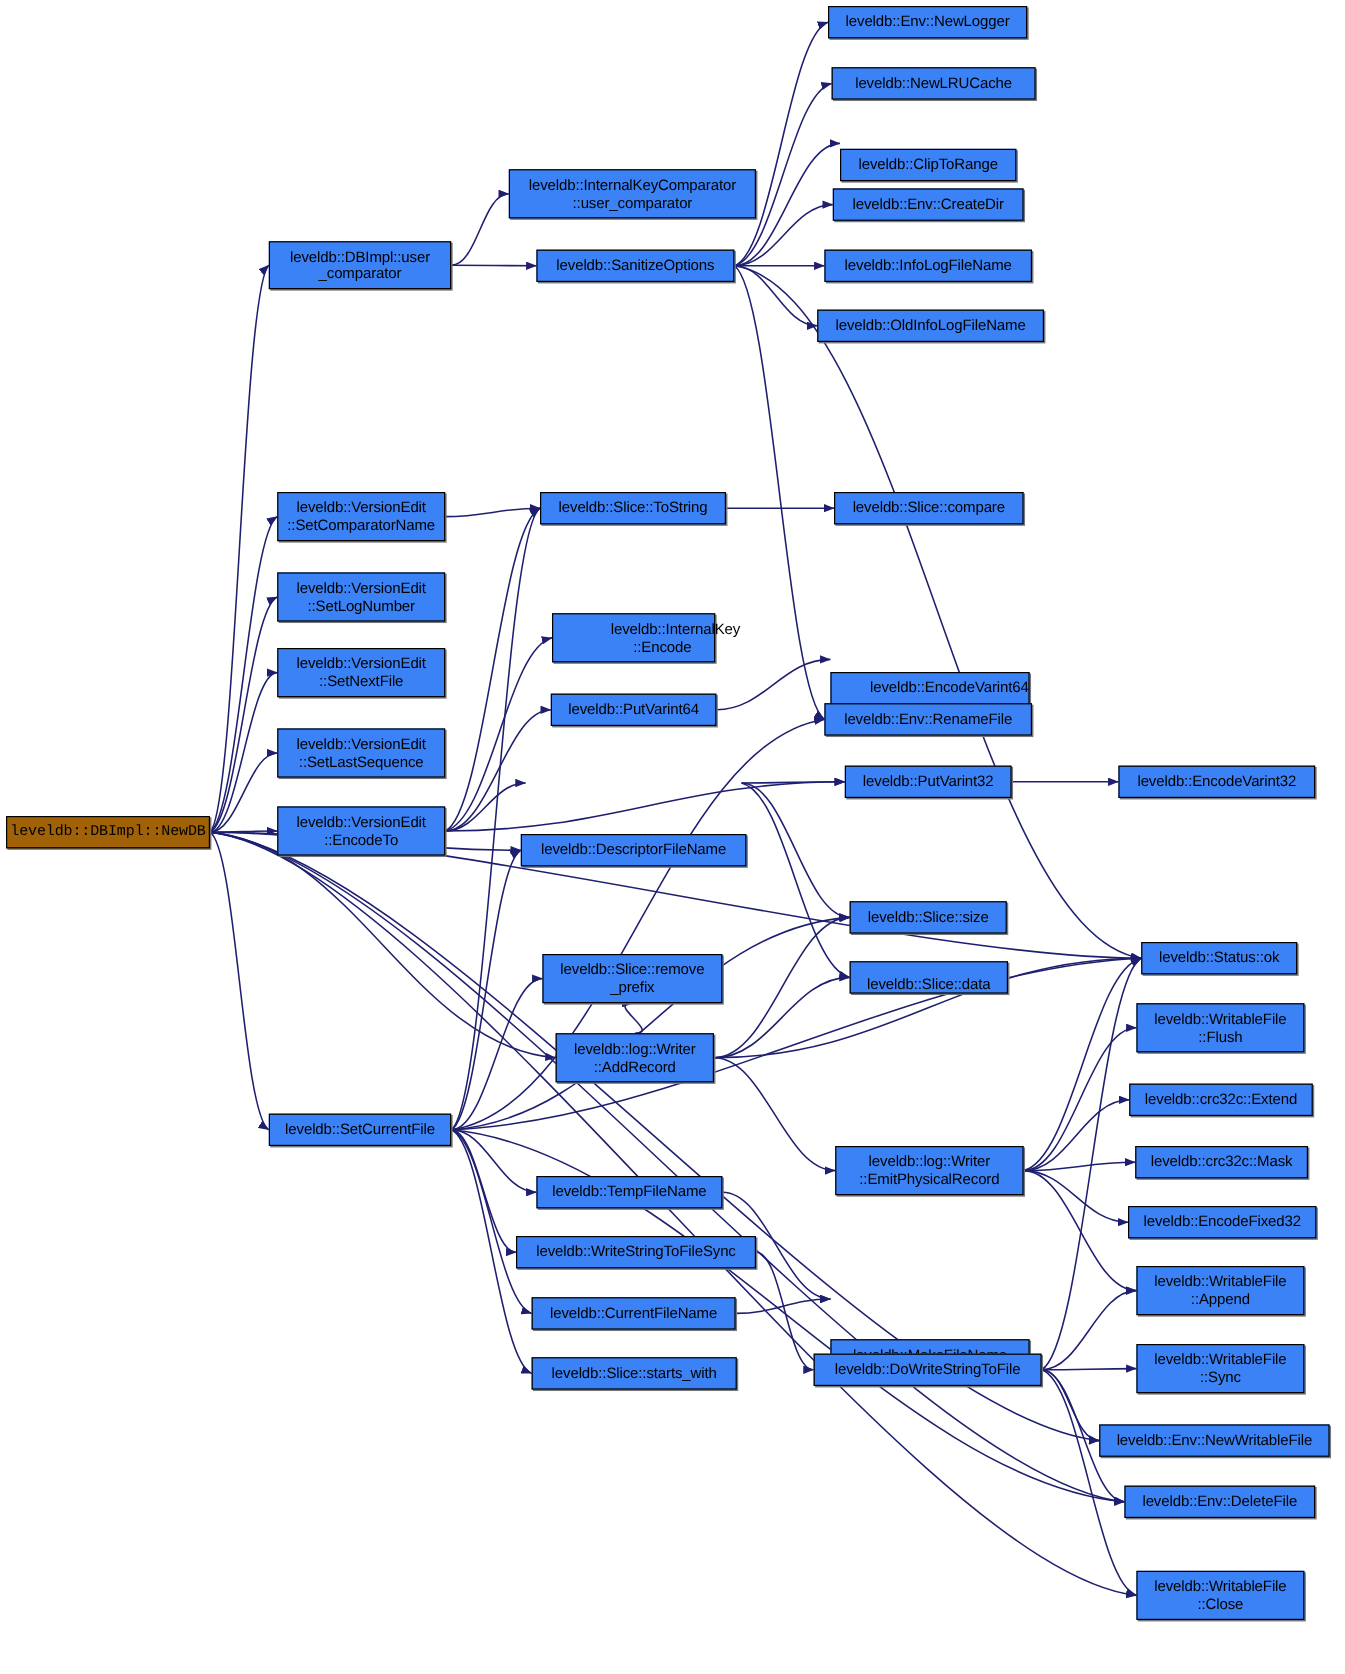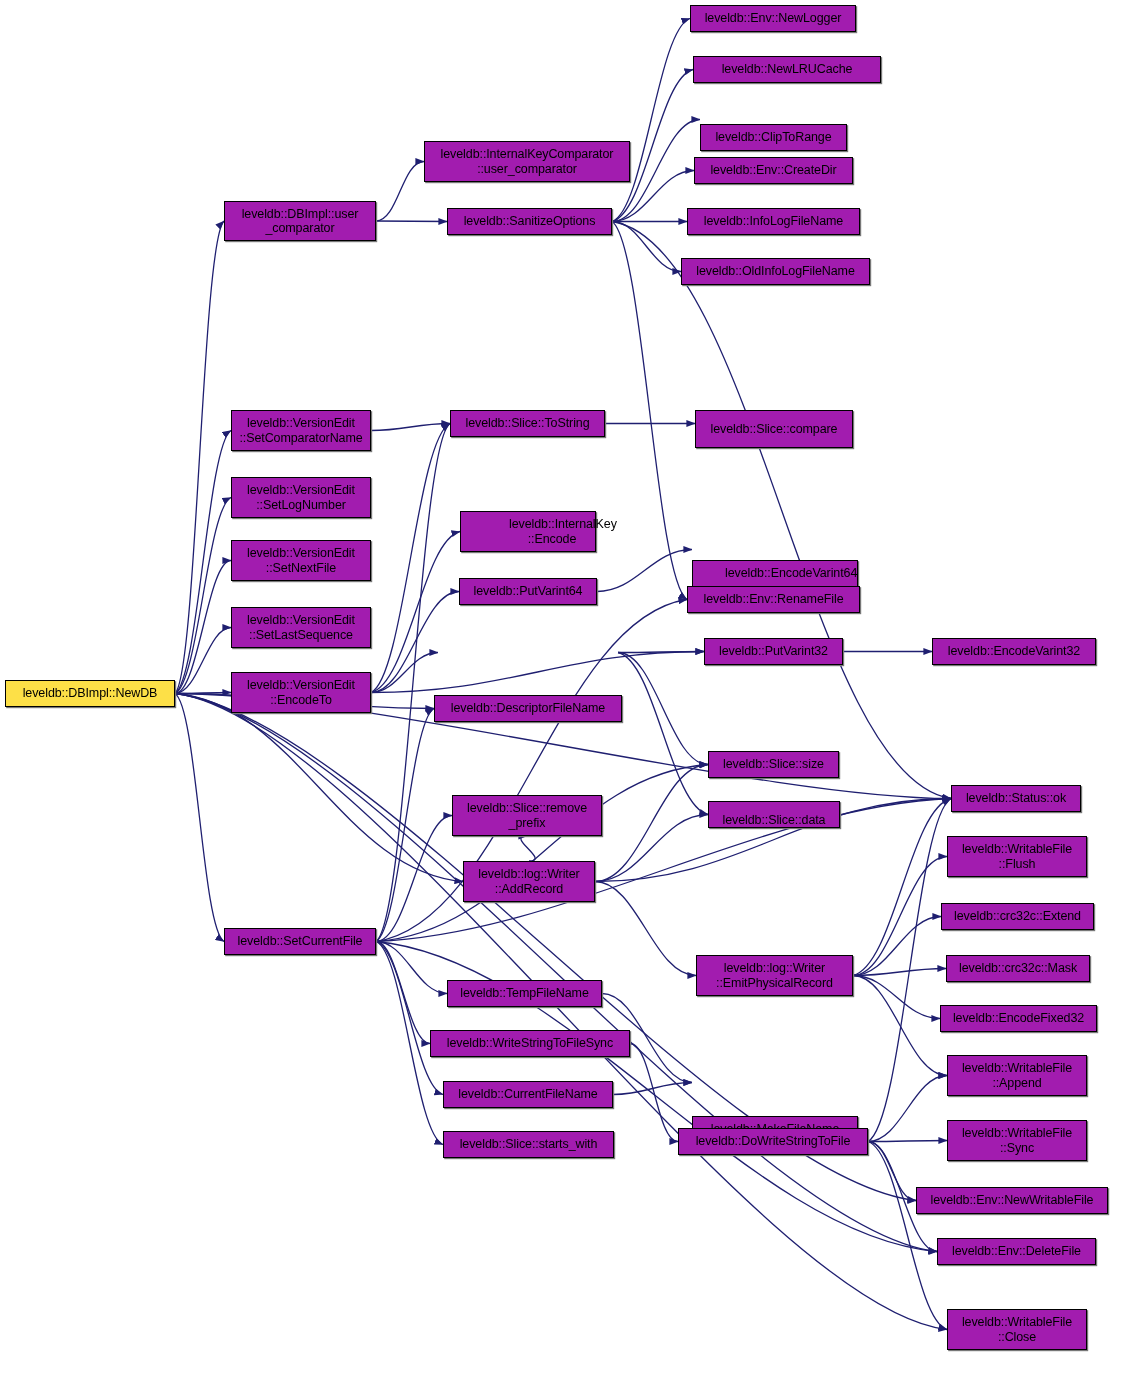--- a/index.html
+++ b/index.html
@@ -21,34 +21,35 @@
     left: 0;
     top: 0;
     width: 1121px;
     height: 1395px;
     pointer-events: none;
   }
   .gnode {
     position: absolute;
     box-sizing: border-box;
     border: 1px solid #000000;
-    background: #a21caf;
+    background: #3b82f6;
     color: #000000;
     font-size: 12.5px;
     line-height: 14.5px;
     text-align: center;
     display: flex;
     align-items: center;
     justify-content: center;
     white-space: pre;
     letter-spacing: -0.1px;
     box-shadow: 1.2px 1.2px 0 0 #787878;
   }
   .gnode.highlight {
-    background: #fde047;
+    background: #a16207;
+    font-family: Liberation Mono, monospace;
   }
   .gnode .nlabel {
     display: block;
     width: 100%;
   }
 </style>
 </head>
 <body>
 
 <div id="graph-root">
@@ -127,38 +128,38 @@
         <path d="M 868 1141.5 C 902.86 1122.292, 916.14 817.708, 951 798.5" stroke="#1f1f70" stroke-width="1.3" fill="none" marker-end="url(#arrow)"></path>
       </g>
   </svg>
 <div class="gnode highlight" style="left: 5px; top: 680px; width: 170px; height: 27px;"><span class="nlabel">leveldb::DBImpl::NewDB</span></div>
     <div class="gnode" style="left: 224px; top: 201px; width: 152px; height: 40px;"><span class="nlabel">leveldb::DBImpl::user
 _comparator</span></div>
     <div class="gnode" style="left: 424px; top: 141px; width: 206px; height: 41px;"><span class="nlabel">leveldb::InternalKeyComparator
 ::user_comparator</span></div>
     <div class="gnode" style="left: 447px; top: 208px; width: 165px; height: 27px;"><span class="nlabel">leveldb::SanitizeOptions</span></div>
     <div class="gnode" style="left: 690px; top: 5px; width: 166px; height: 27px;"><span class="nlabel">leveldb::Env::NewLogger</span></div>
-    <div class="gnode" style="left: 693px; top: 56px; width: 188px; height: 27px;"><span class="nlabel">leveldb::NewLRUCache</span></div>
+    <div class="gnode" style="left: 693px; top: 56px; width: 170px; height: 27px;"><span class="nlabel">leveldb::NewLRUCache</span></div>
     <div class="gnode" style="left: 700px; top: 124px; width: 147px; height: 27px;"><span class="nlabel">leveldb::ClipToRange</span></div>
     <div class="gnode" style="left: 694px; top: 157px; width: 159px; height: 27px;"><span class="nlabel">leveldb::Env::CreateDir</span></div>
     <div class="gnode" style="left: 687px; top: 208px; width: 173px; height: 27px;"><span class="nlabel">leveldb::InfoLogFileName</span></div>
     <div class="gnode" style="left: 681px; top: 258px; width: 189px; height: 27px;"><span class="nlabel">leveldb::OldInfoLogFileName</span></div>
     <div class="gnode" style="left: 231px; top: 410px; width: 140px; height: 41px;"><span class="nlabel">leveldb::VersionEdit
 ::SetComparatorName</span></div>
     <div class="gnode" style="left: 231px; top: 477px; width: 140px; height: 41px;"><span class="nlabel">leveldb::VersionEdit
 ::SetLogNumber</span></div>
     <div class="gnode" style="left: 231px; top: 540px; width: 140px; height: 41px;"><span class="nlabel">leveldb::VersionEdit
 ::SetNextFile</span></div>
     <div class="gnode" style="left: 231px; top: 607px; width: 140px; height: 41px;"><span class="nlabel">leveldb::VersionEdit
 ::SetLastSequence</span></div>
     <div class="gnode" style="left: 231px; top: 672px; width: 140px; height: 41px;"><span class="nlabel">leveldb::VersionEdit
 ::EncodeTo</span></div>
     <div class="gnode" style="left: 224px; top: 928px; width: 152px; height: 27px;"><span class="nlabel">leveldb::SetCurrentFile</span></div>
     <div class="gnode" style="left: 450px; top: 410px; width: 155px; height: 27px;"><span class="nlabel">leveldb::Slice::ToString</span></div>
-    <div class="gnode" style="left: 695px; top: 410px; width: 158px; height: 38px;"><span class="nlabel">leveldb::Slice::compare</span></div>
+    <div class="gnode" style="left: 695px; top: 410px; width: 158px; height: 27px;"><span class="nlabel">leveldb::Slice::compare</span></div>
     <div class="gnode" style="left: 460px; top: 511px; width: 136px; height: 41px; padding-left: 48px;"><span class="nlabel">leveldb::InternalKey
 ::Encode</span></div>
     <div class="gnode" style="left: 459px; top: 578px; width: 138px; height: 27px;"><span class="nlabel">leveldb::PutVarint64</span></div>
     <div class="gnode" style="left: 434px; top: 695px; width: 188px; height: 27px;"><span class="nlabel">leveldb::DescriptorFileName</span></div>
     <div class="gnode" style="left: 692px; top: 560px; width: 166px; height: 27px; padding-left: 32px;"><span class="nlabel">leveldb::EncodeVarint64</span></div>
     <div class="gnode" style="left: 687px; top: 586px; width: 173px; height: 27px;"><span class="nlabel">leveldb::Env::RenameFile</span></div>
     <div class="gnode" style="left: 704px; top: 638px; width: 139px; height: 27px;"><span class="nlabel">leveldb::PutVarint32</span></div>
     <div class="gnode" style="left: 932px; top: 638px; width: 164px; height: 27px;"><span class="nlabel">leveldb::EncodeVarint32</span></div>
     <div class="gnode" style="left: 708px; top: 751px; width: 131px; height: 27px;"><span class="nlabel">leveldb::Slice::size</span></div>
     <div class="gnode" style="left: 708px; top: 801px; width: 132px; height: 27px; align-items: flex-end;"><span class="nlabel">leveldb::Slice::data</span></div>

